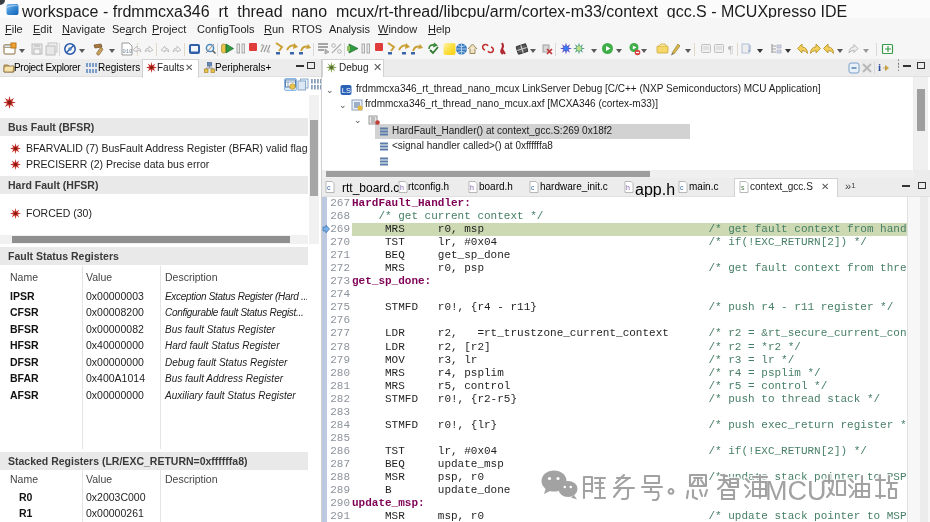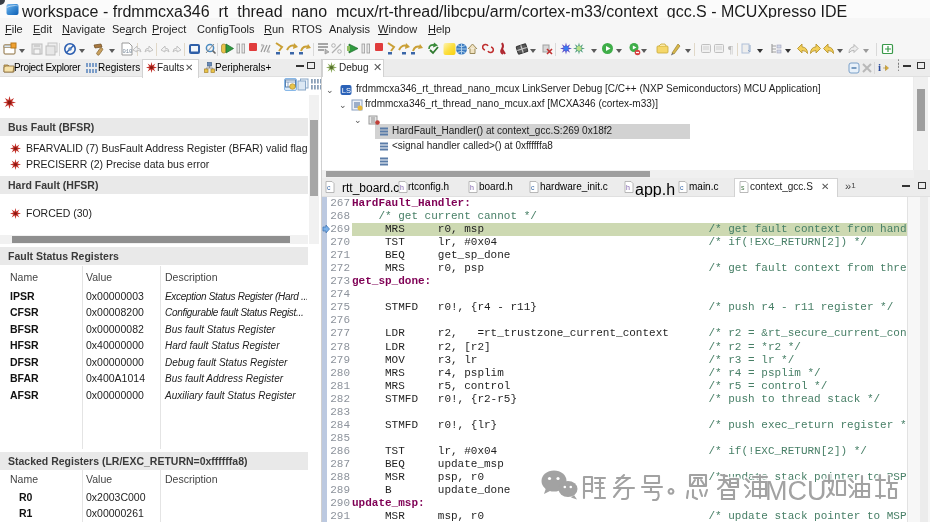--- a/index.html
+++ b/index.html
@@ -593,21 +593,21 @@
 283
 284
 285
 286
 287
 288
 289
 290
 291</pre>
         <pre class="codepre" id="code" style="left:30px;top:0;width:555px;overflow:hidden"><span class="lbl">HardFault_Handler:</span>
-    <span class="cmt">/* get current cannot */</span>
+    <span class="cmt">/* get current context */</span>
      MRS     r0, msp                                  <span class="cmt">/* get fault context from handler mode */</span>
      TST     lr, #0x04                                <span class="cmt">/* if(!EXC_RETURN[2]) */</span>
      BEQ     get_sp_done
      MRS     r0, psp                                  <span class="cmt">/* get fault context from thread mode */</span>
 <span class="lbl">get_sp_done:</span>
 
      STMFD   r0!, {r4 - r11}                          <span class="cmt">/* push r4 - r11 register */</span>
 
      LDR     r2,   =rt_trustzone_current_context      <span class="cmt">/* r2 = &amp;rt_secure_current_context */</span>
      LDR     r2, [r2]                                 <span class="cmt">/* r2 = *r2 */</span>

